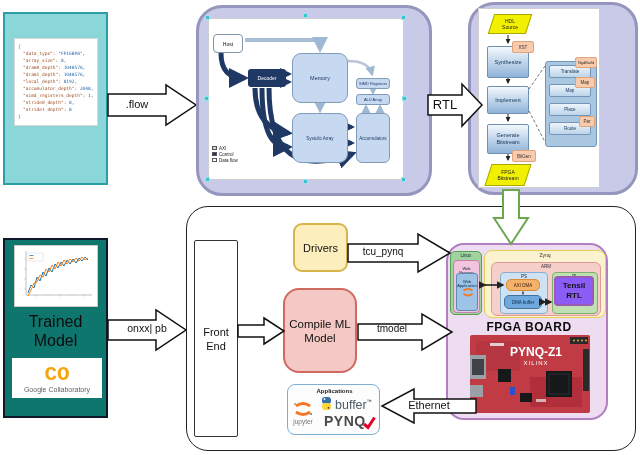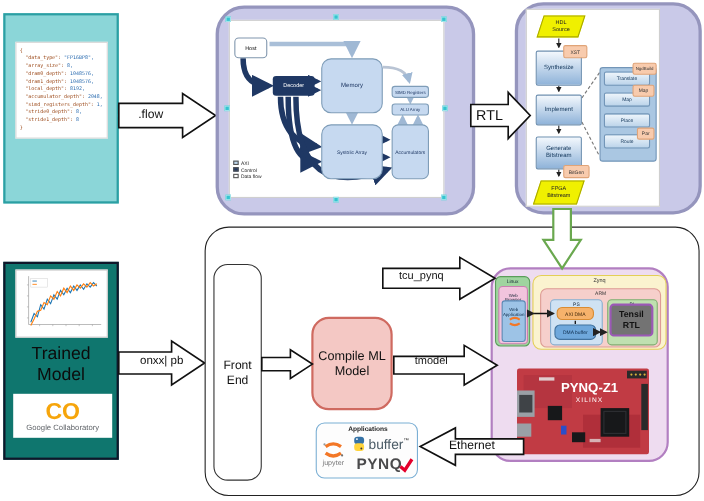--- a/index.html
+++ b/index.html
@@ -41,27 +41,27 @@
            color:#12365a;font-size:5.5px;line-height:7px;border-radius:2px}
   .flowbox2{background:linear-gradient(180deg,#eef5fb,#bcd4ea);border:1px solid #7396b8;
             color:#12365a;font-size:4.5px;border-radius:2px}
   .tag{background:#f8cbad;border:1px solid #e0a478;color:#333;font-size:4.5px;border-radius:2px}
   .subpanel{background:#aac7e2;border:1px solid #7396b8;border-radius:3px}
 
   
   .grey-box{background:#0f766e;border:2px solid #0f172a}
   .plot-card{background:#fff;border:1px solid #c9c9c9;padding:1px}
   .colab-card{background:#fff;display:flex;flex-direction:column;align-items:center;justify-content:center}
-  .colab-co{font-family:Liberation Sans, sans-serif;font-weight:bold;font-size:21px;
+  .colab-co{font-family:Liberation Mono, monospace;font-weight:bold;font-size:21px;
             line-height:21px;color:#f6a50b}
   .colab-txt{font-size:7px;color:#5f6368;margin-top:1px}
 
   
   .bottom-ctr{background:#fff;border:1.5px solid #222;border-radius:22px}
-  .frontend{background:#fff;border:1.5px solid #333;border-radius:13px;font-size:11px;line-height:14px}
+  .frontend{background:#fff;border:1.5px solid #333;border-radius:2px;font-size:11px;line-height:14px}
   .drivers{background:#fdeebe;border:2px solid #d9b44a;border-radius:9px;font-size:11px}
   .compile{background:#f4c8c4;border:2px solid #cf6a60;border-radius:16px;font-size:11.5px;line-height:14px}
 
   
   .apps{background:#fdfdfd;border:1.5px solid #7bafd4;border-radius:8px}
   .apps-title{font-size:6px;font-weight:bold;color:#222}
   .jup-txt{font-size:6.5px;color:#767677}
   .py-word{font-size:12.5px;color:#4b5b66}
   .py-tm{font-size:5px;vertical-align:super}
   .pynq-word{font-size:14px;font-weight:bold;color:#4a4a4c;letter-spacing:0.5px}
@@ -70,21 +70,21 @@
   .purple-ctr{background:#eedcf0;border:2px solid #b27fc1;border-radius:18px}
   .g-linux{background:#9fd49f;border:1px solid #5a9e5a;border-radius:5px;font-size:4.5px;color:#123;text-align:center}
   .g-pink{background:#f2c4dd;border:1px solid #c87fb0;border-radius:4px;font-size:4px;line-height:4.5px;text-align:center}
   .g-blue{background:#9dc3e6;border:1px solid #5b8ab5;border-radius:3px;font-size:4px;line-height:4.5px;text-align:center;color:#0b2a4a}
   .y-zynq{background:#fbf3cf;border:1px solid #e3cf56;border-radius:8px;font-size:5px;text-align:center;color:#333}
   .p-arm{background:#f6cfcb;border:1px solid #dd9b94;border-radius:6px;font-size:4.5px;text-align:center;color:#333}
   .b-ps{background:#cfe2f3;border:1px solid #88aecf;border-radius:4px;font-size:4.5px;text-align:center;color:#123}
   .g-pl{background:#bfe0b0;border:1px solid #7fae70;border-radius:4px;font-size:4.5px;text-align:center;color:#123}
   .o-dma{background:#f6b26b;border:1px solid #d98c33;border-radius:5px;font-size:4.5px;color:#3a2408}
   .b-buf{background:#6fa8dc;border:1px solid #41729e;border-radius:5px;font-size:4.5px;color:#0b2a4a}
-  .tensil{background:#737373;border:2px solid #9b59b6;border-radius:4px;
+  .tensil{background:#8b5cf6;border:2px solid #9b59b6;border-radius:4px;
           font-size:8px;font-weight:bold;line-height:10px;color:#111}
   .fpga-cap{font-size:12px;font-weight:bold;letter-spacing:0.5px;color:#0c0c0c}
 </style>
 </head>
 <body>
 
 <div id="canvas">
 
   <svg class="abs" style="left:0;top:0;width:0;height:0">
     <defs>
@@ -144,20 +144,21 @@
   <svg class="abs" style="left:106px;top:307px" width="82" height="46">
     <polygon points="2,13 50,13 50,3 80,23 50,43 50,33 2,33" fill="#fff" stroke="#111" stroke-width="1.5"></polygon>
   </svg>
   <div class="abs ctr" style="left:118px;top:321px;width:58px;height:14px;font-size:10.5px">onxx| pb</div>
 
   <div class="abs bottom-ctr" style="left:186px;top:206px;width:450px;height:245px"></div>
 
   <div class="abs ctr pre frontend" style="left:194px;top:240px;width:44px;height:197px">Front
 End</div>
 
+  <div class="abs ctr drivers" style="left:293px;top:223px;width:55px;height:49px">Drivers</div>
 
   <div class="abs ctr pre compile" style="left:283px;top:288px;width:74px;height:85px">Compile ML
 Model</div>
 
   <div class="abs apps" style="left:287px;top:384px;width:93px;height:51px">
     <div class="abs ctr apps-title" style="left:0;top:2px;width:93px;height:8px">Applications</div>
     <svg class="abs" style="left:5px;top:16px" width="20" height="16">
       <path d="M3,5 Q10,0 17,5" stroke="#f37726" stroke-width="3" fill="none"></path>
       <path d="M3,11 Q10,16 17,11" stroke="#f37726" stroke-width="3" fill="none"></path>
       <circle cx="2" cy="3" r="1" fill="#989798"></circle>
@@ -213,20 +214,21 @@
     <div class="abs ctr b-buf" style="left:56px;top:50px;width:38px;height:14px">DMA buffer</div>
     <div class="abs ctr pre tensil" style="left:106px;top:31px;width:40px;height:30px">Tensil
 RTL</div>
 
     <svg class="abs" style="left:0;top:0" width="162" height="177">
       <path d="M37,40 L55,40" stroke="#111" stroke-width="1.5" marker-end="url(#m-blk)" marker-start="url(#m-blk)"></path>
       <path d="M75,46.5 L75,49.5" stroke="#111" stroke-width="1.2"></path>
       <path d="M97,57 L103,57" stroke="#111" stroke-width="1.5" marker-end="url(#m-blk)" marker-start="url(#m-blk)"></path>
     </svg>
 
+    <div class="abs ctr fpga-cap" style="left:0;top:75px;width:162px;height:14px">FPGA BOARD</div>
 
     <svg class="abs" style="left:22px;top:90px" width="120" height="78" viewBox="0 0 120 78">
       <rect x="0" y="0" width="120" height="78" rx="2" fill="#c13b44"></rect>
       <rect x="6" y="6" width="44" height="30" fill="#b53540"></rect>
       <rect x="60" y="42" width="52" height="30" fill="#b02f3a"></rect>
       <rect x="100" y="2" width="18" height="7" fill="#2a2a2a"></rect>
       <circle cx="104" cy="5.5" r="1" fill="#d9b13b"></circle>
         <circle cx="108" cy="5.5" r="1" fill="#d9b13b"></circle>
       <circle cx="112" cy="5.5" r="1" fill="#d9b13b"></circle>
         <circle cx="116" cy="5.5" r="1" fill="#d9b13b"></circle>

